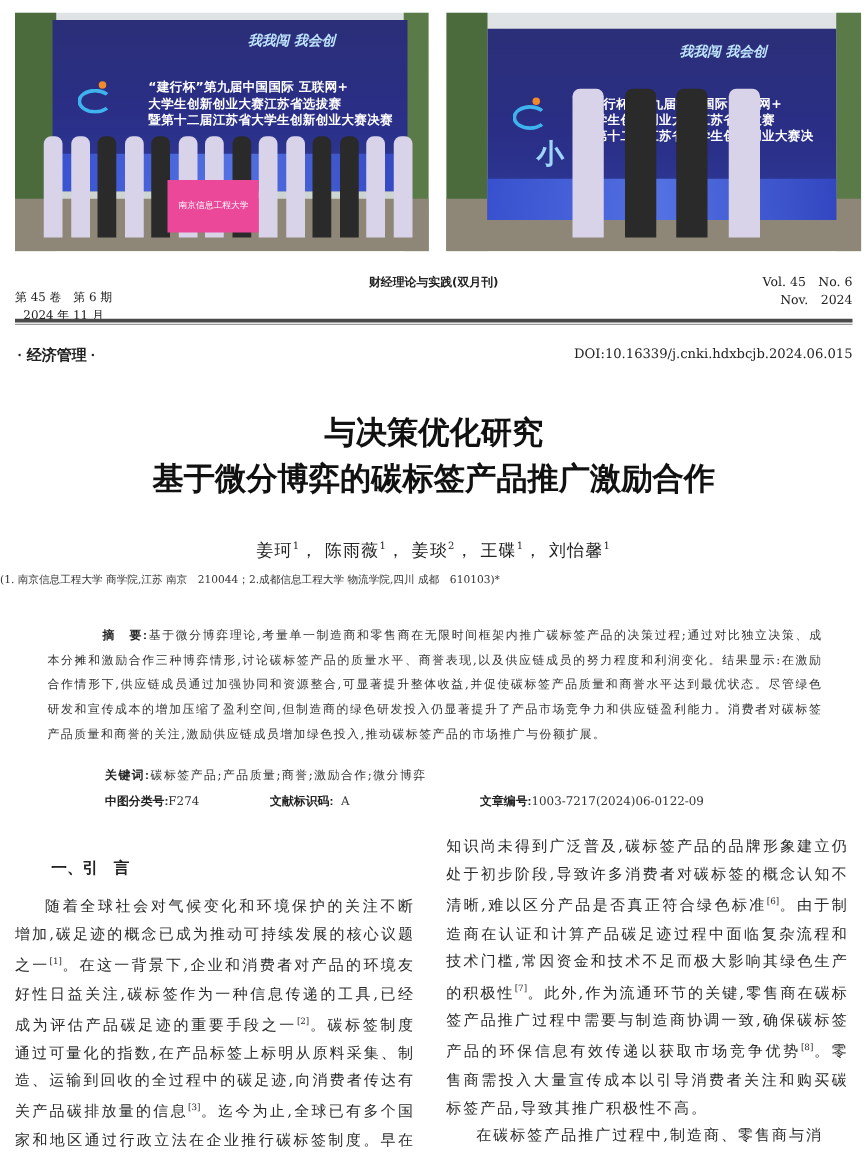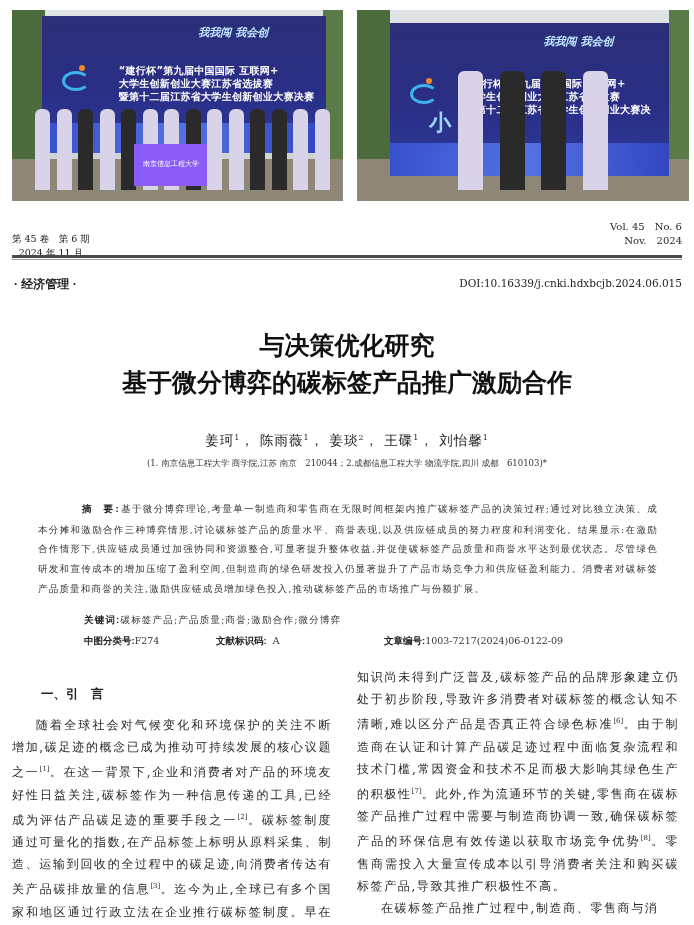--- a/index.html
+++ b/index.html
@@ -30,21 +30,21 @@
                     font-size: 11px; font-style: italic; font-weight: bold; line-height: 12px; }
     .board-big { position: absolute; left: 14%; bottom: 25%; color: #9fd6ff;
                  font-family: "DejaVu Sans", sans-serif; font-size: 22px; font-weight: bold; }
     .people { position: absolute; left: 6%; right: 3%; bottom: 6%; height: 42%;
               display: flex; justify-content: space-around; align-items: flex-end; }
     .person { width: 5%; height: 100%; border-radius: 6px 6px 0 0; background: #2a2a2a; }
     .person.light { background: #d8d3e8; }
     .photo-2 .people { left: 28%; right: 22%; height: 62%; }
     .photo-2 .person { width: 15%; }
     .banner { position: absolute; left: 37%; width: 22%; bottom: 8%; height: 22%;
-              background: #8b5cf6; color: #fff; font-size: 7px; text-align: center;
+              background: #ec4899; color: #fff; font-size: 7px; text-align: center;
               line-height: 40px; font-family: "DejaVu Sans", sans-serif; }
 
     
     .hdr-left { position: absolute; left: 12px; top: 232px; font-size: 9.5px; line-height: 14px; text-align: center; }
     .hdr-center { position: absolute; left: 130px; width: 434px; top: 220px; text-align: center;
                   font-size: 10px; line-height: 14px; }
     .hdr-center .cn { font-family: "DejaVu Sans", sans-serif; font-weight: bold; font-size: 9.5px; }
     .hdr-right { position: absolute; right: 12px; top: 220px; text-align: right; font-size: 10px; line-height: 14px; }
     .hdr-right .gap { display: inline-block; width: 10px; }
     .rule { position: absolute; left: 12px; right: 12px; top: 255px; height: 3px; background: #4a4a4a; }
@@ -53,26 +53,26 @@
     .section-tag { position: absolute; left: 14px; top: 276px; font-family: Liberation Sans, sans-serif;
                    font-size: 12px; font-weight: bold; }
     .doi { position: absolute; right: 12px; top: 277px; font-size: 10.5px; margin-left: 44px; }
 
     
     .title { position: absolute; left: 0; right: 0; top: 327px; text-align: center;
              font-family: "DejaVu Serif", serif; font-weight: bold; font-size: 25px; line-height: 37px; color: #111; }
     .authors { position: absolute; left: 0; right: 0; top: 432px; text-align: center;
                font-size: 13.5px; letter-spacing: 1px; }
     .authors sup { font-size: 8px; }
-    .affil { position: absolute; left: 0; right: 0; top: 458px; text-align: center; font-size: 8.5px; color: #333; }
+    .affil { position: absolute; left: 0; right: 0; top: 458px; font-size: 8.5px; color: #333; }
 
     
     .abstract { position: absolute; left: 38px; right: 36px; top: 499px; font-size: 9.5px;
                 line-height: 19.7px; letter-spacing: 1.2px; text-align: justify; color: #333; }
-    .abstract .lbl { font-family: Liberation Mono, monospace; font-weight: bold; margin-left: 44px; color: #222; margin-top: 21px; }
+    .abstract .lbl { font-family: Liberation Sans, sans-serif; font-weight: bold; margin-left: 44px; color: #222; margin-top: 21px; }
     .keywords { position: absolute; left: 84px; top: 614px; font-size: 9.5px; letter-spacing: 1.2px; color: #333; }
     .keywords .lbl, .meta .lbl { font-family: Liberation Sans, sans-serif; font-weight: bold; color: #222; }
     .meta { position: absolute; left: 84px; top: 635px; font-size: 9.5px; color: #333; width: 580px; }
     .meta span.item { position: absolute; top: 0; white-space: nowrap; }
 
     
     .h1 { position: absolute; left: 41px; top: 686px; font-family: "DejaVu Sans", sans-serif;
           font-weight: bold; font-size: 12.5px; }
     .col { position: absolute; font-size: 12px; line-height: 22.2px; letter-spacing: 1.6px;
            text-align: justify; color: #2a2a2a; }
@@ -143,20 +143,21 @@
     <div class="person"></div>
     <div class="person light"></div>
   </div>
 </div>
 
 <div class="hdr-left">
   <div>第 45 卷　第 6 期</div>
   <div>2024 年 11 月</div>
 </div>
 <div class="hdr-center">
+  <div class="cn">财经理论与实践(双月刊)</div>
 </div>
 <div class="hdr-right">
   <div><span>Vol. 45</span><span class="gap"></span><span>No. 6</span></div>
   <div><span>Nov.</span><span class="gap"></span><span>2024</span></div>
 </div>
 <div class="rule"></div>
 <div class="rule2"></div>
 
 <div class="section-tag">· 经济管理 ·</div>
 <div class="doi">DOI:10.16339/j.cnki.hdxbcjb.2024.06.015</div>

